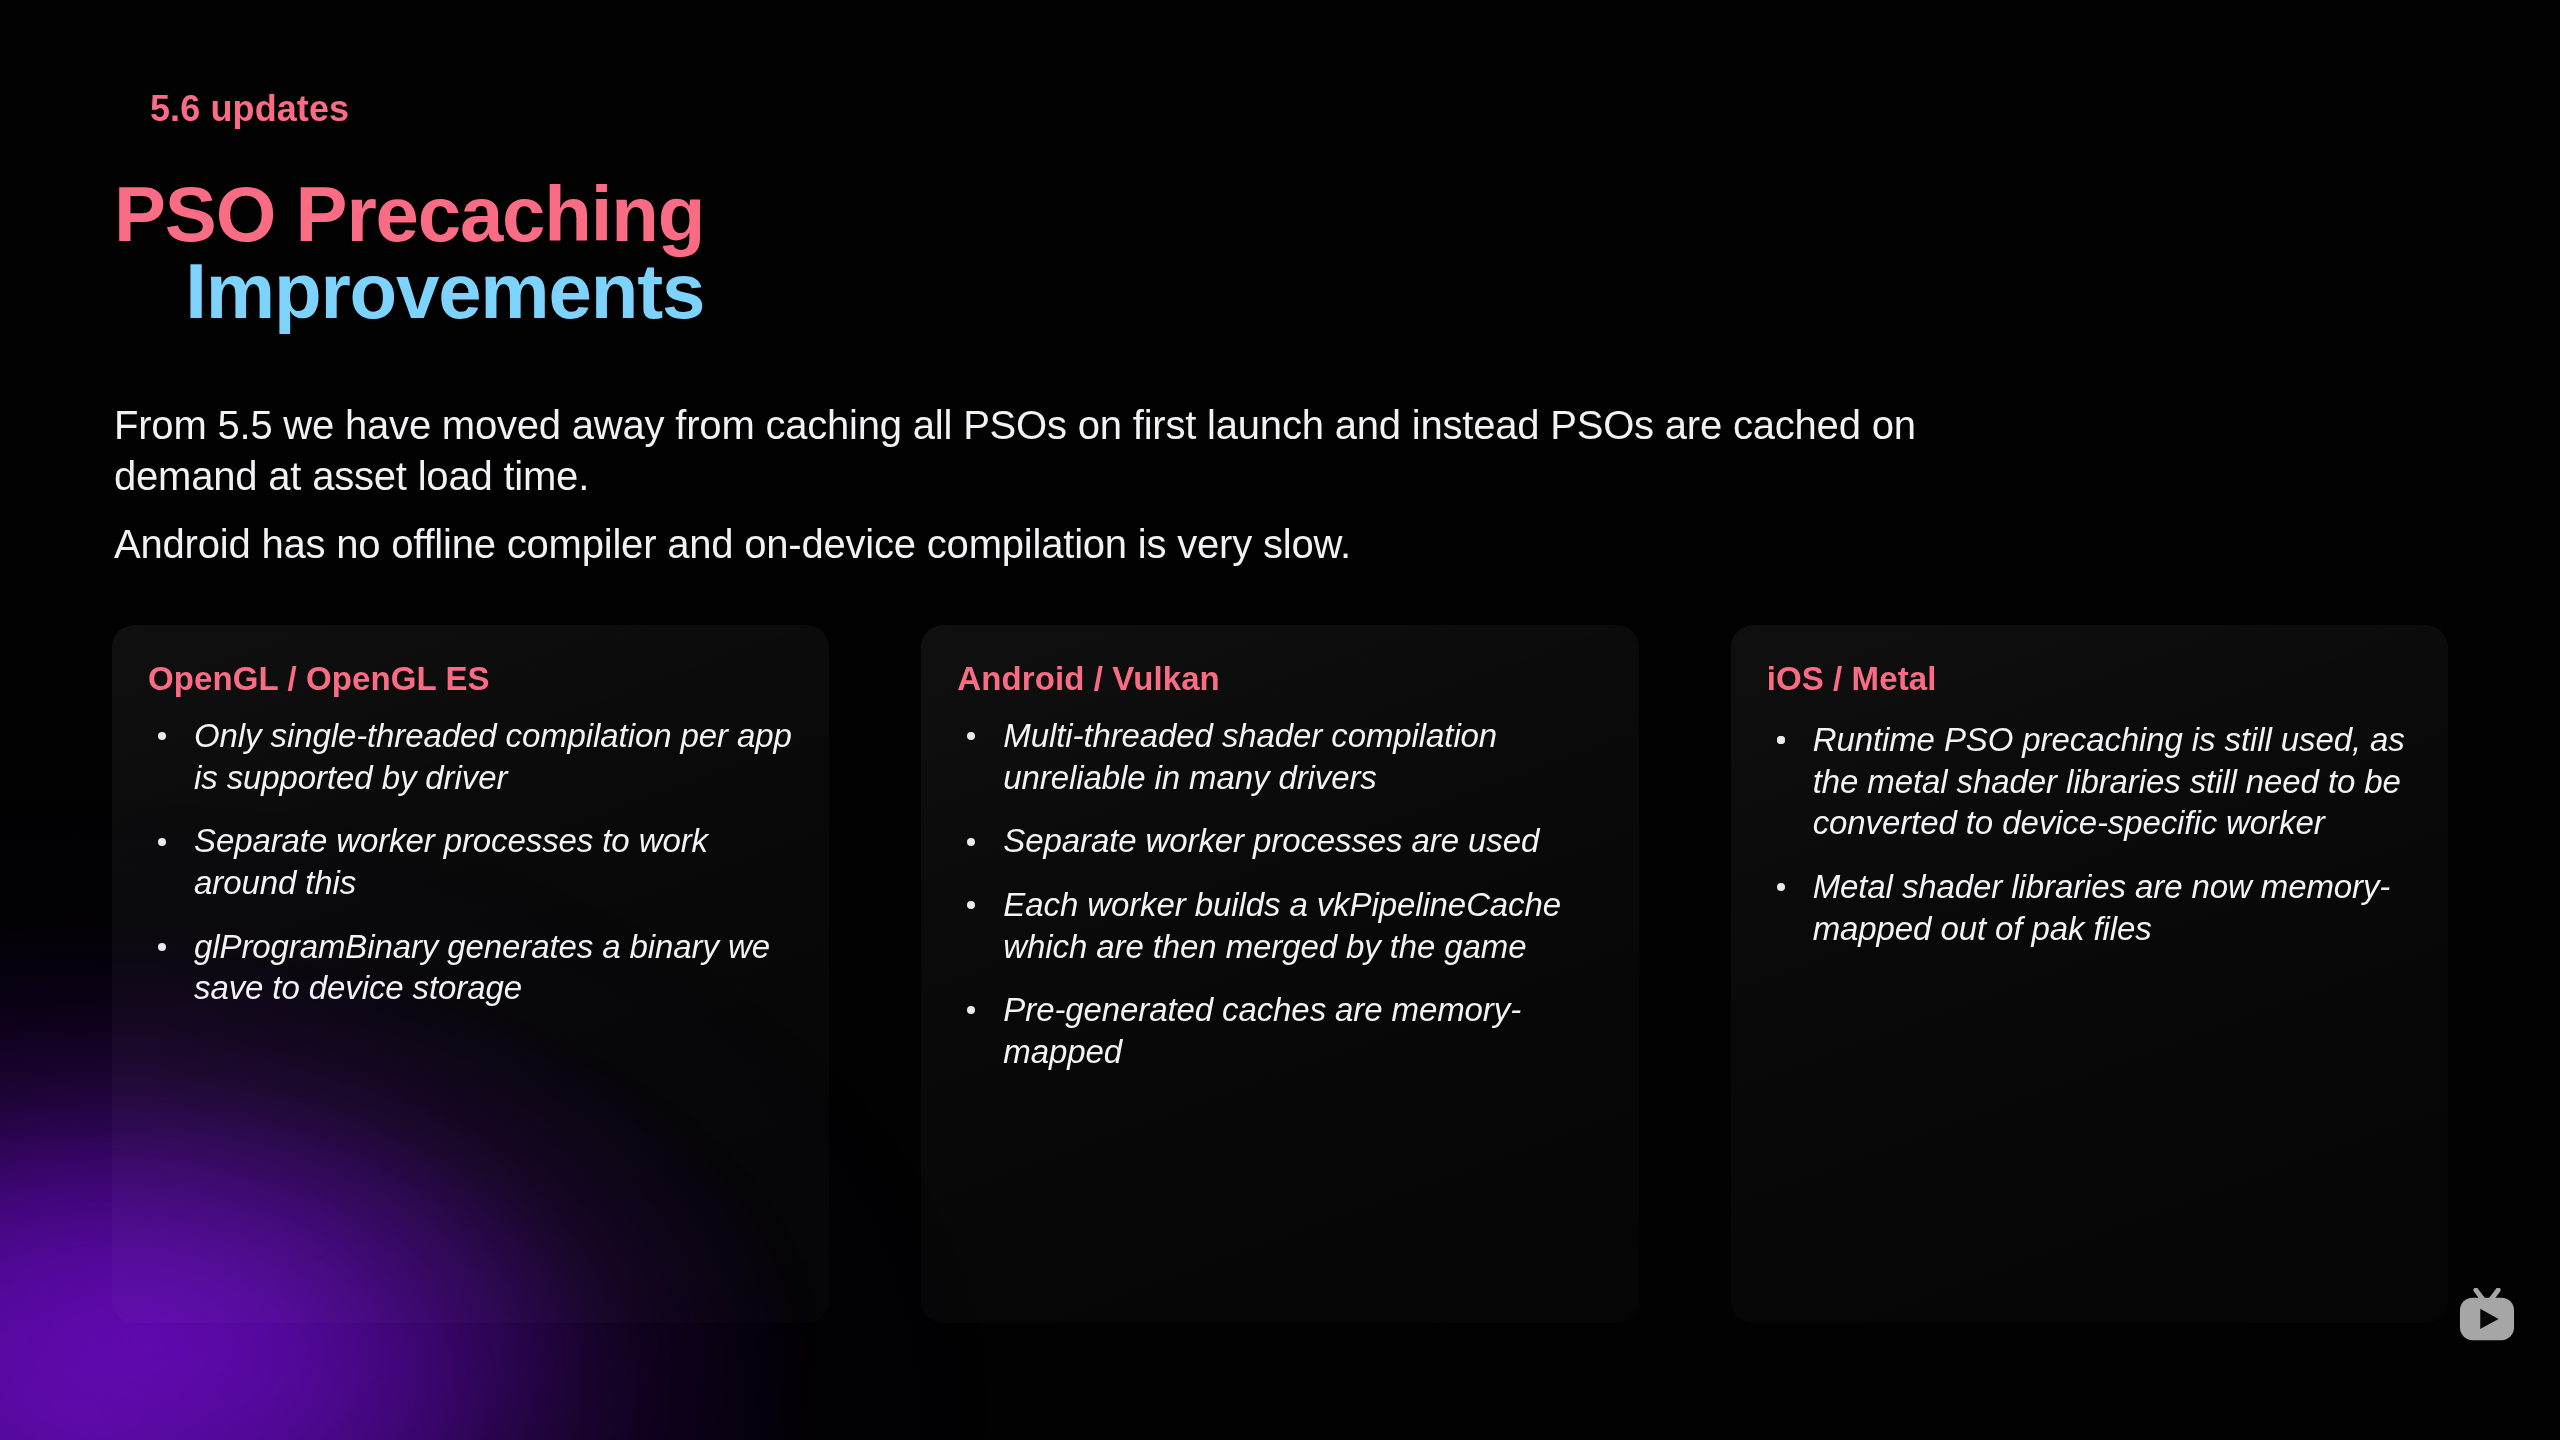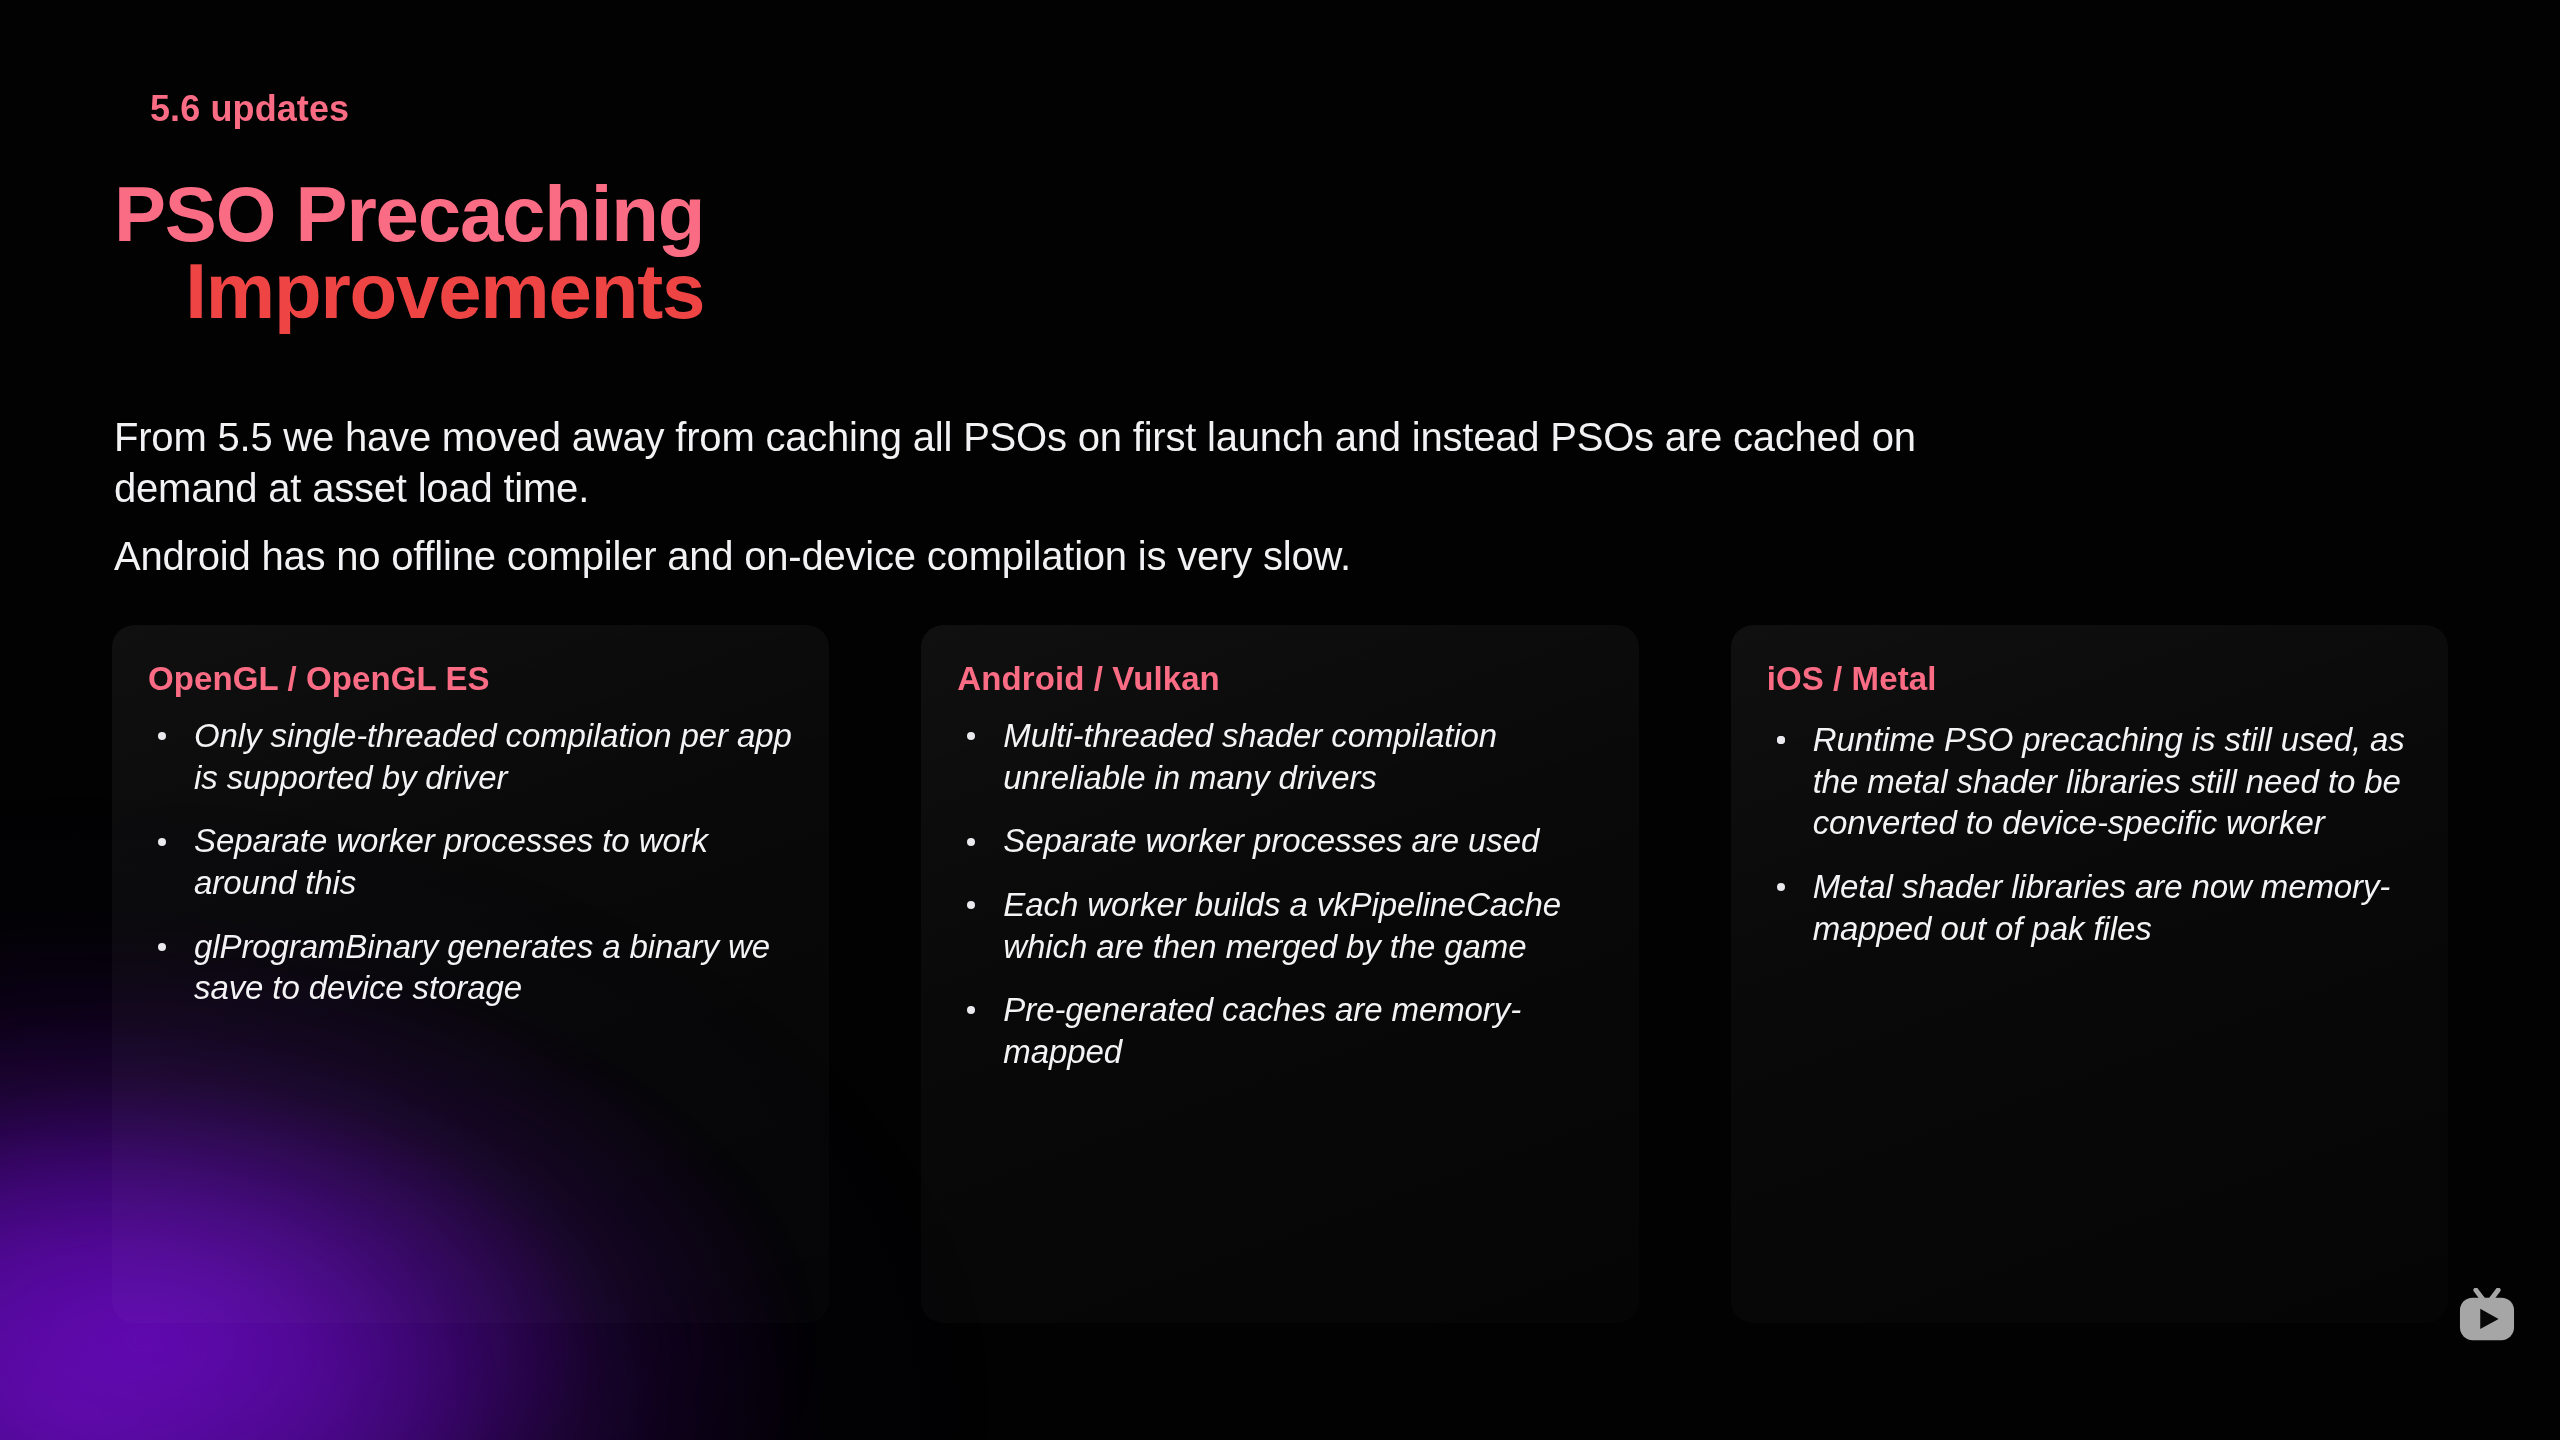--- a/index.html
+++ b/index.html
@@ -78,27 +78,27 @@
     text-align: right;
   }
   .title-line {
     font-size: 78px;
     font-weight: bold;
     letter-spacing: -1.2px;
     margin: 0;
     white-space: nowrap;
   }
   .title-accent { color: #fa6b84; }
-  .title-plain  { color: #ef4444; }
+  .title-plain  { color: #7dd3fc; }
 
   
   .intro {
     position: absolute;
     left: 114px;
-    top: 412px;
+    top: 400px;
     width: 1840px;
   }
   .intro p {
     margin: 0;
     color: #f2f2f4;
     font-size: 40px;
     line-height: 1.28;
     letter-spacing: -0.2px;
   }
   .intro p + p { margin-top: 17px; }

